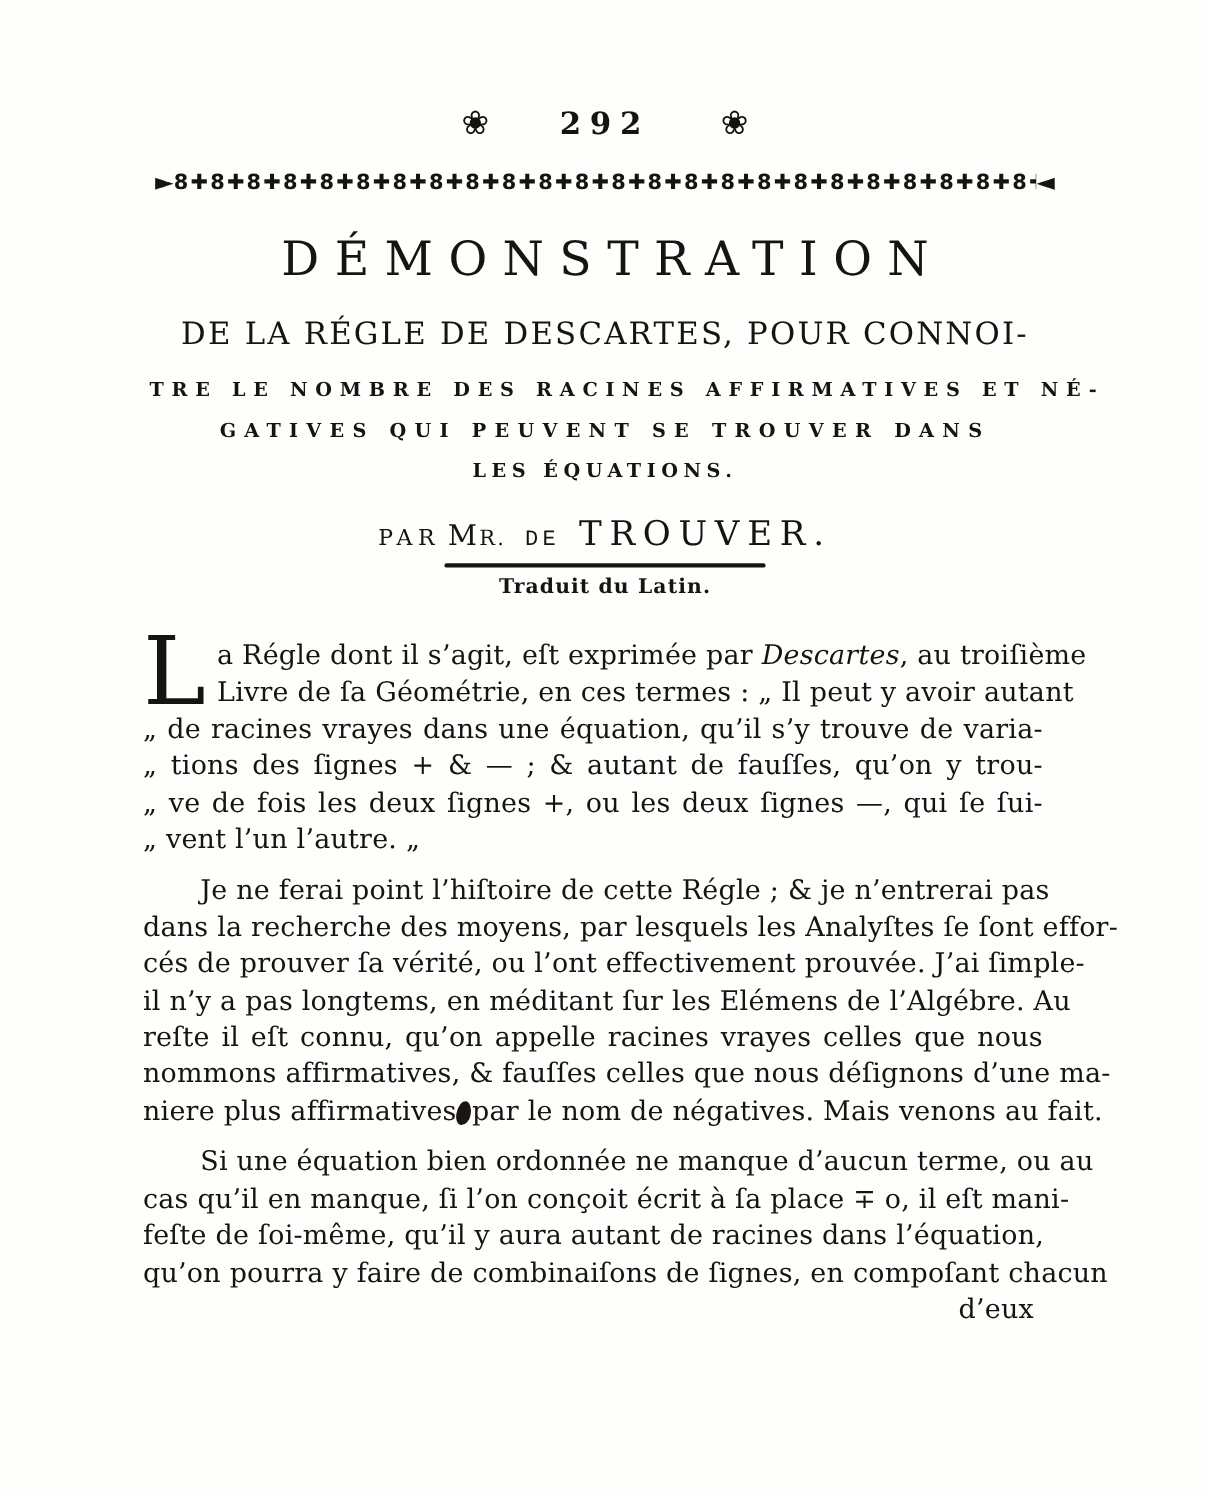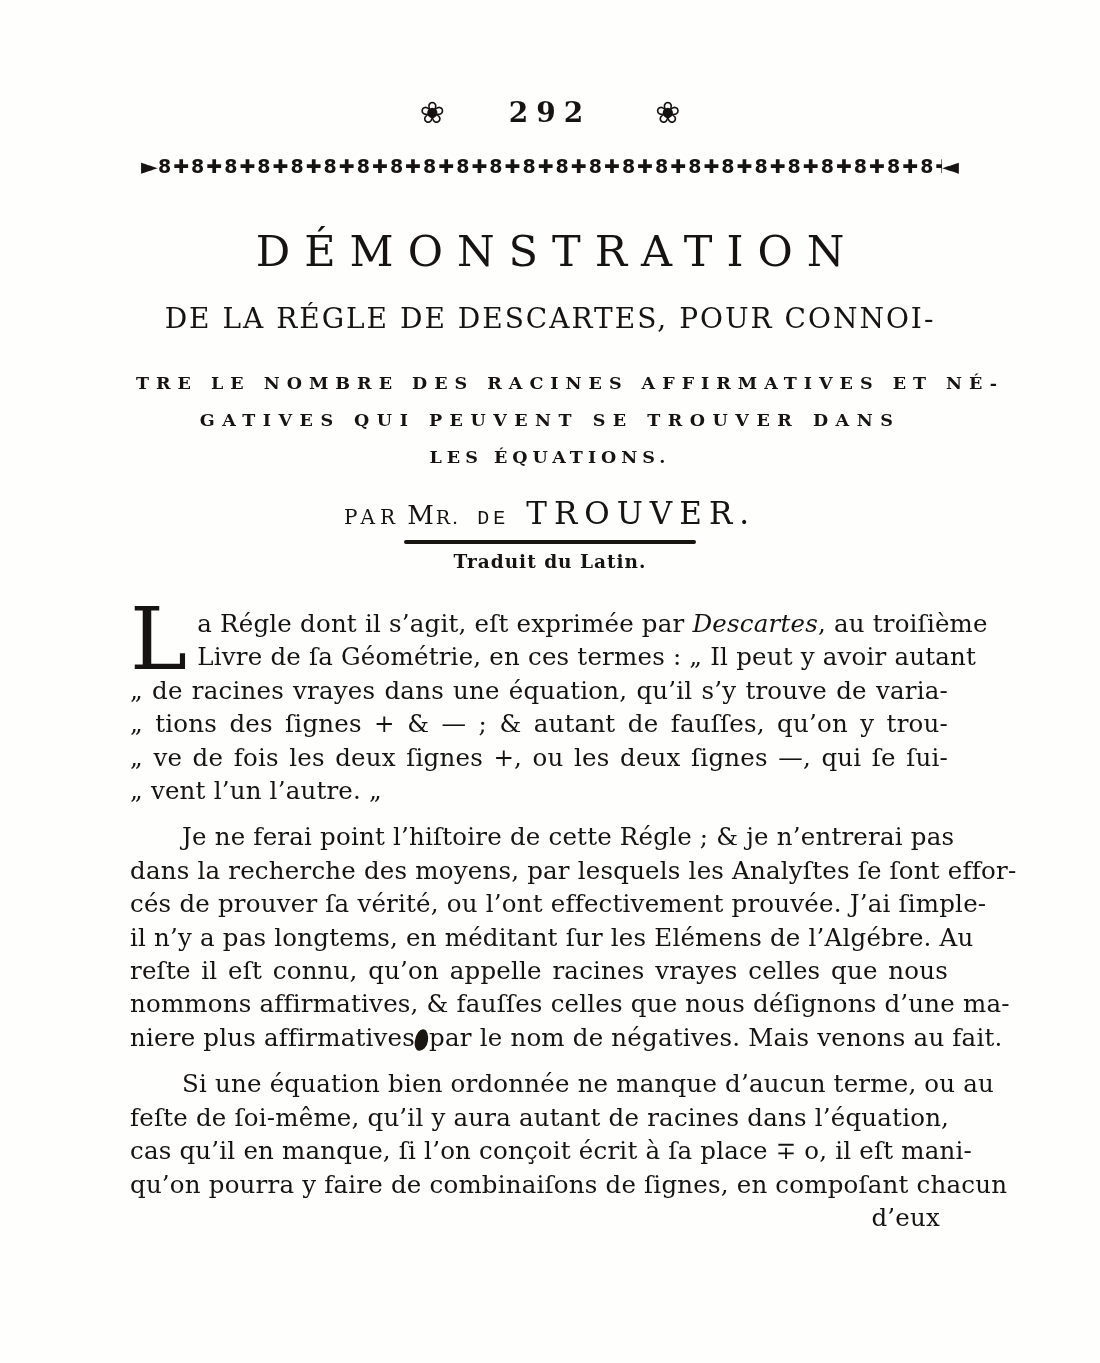--- a/index.html
+++ b/index.html
@@ -33,33 +33,33 @@
   .band-end { font-size:22px; line-height:22px; flex:0 0 auto; }
   .band-chain {
     flex:1 1 auto; text-align:center;
     font-size:19px; letter-spacing:2px;
     font-family:"DejaVu Sans", sans-serif;
     overflow:hidden;
   }
 
   
   .title-main {
-    margin-top:49px; text-align:center;
+    margin-top:34px; text-align:center;
     font-size:43px; letter-spacing:14px; font-weight:500;
     text-indent:14px;
   }
   .title-sub1 {
     margin-top:26px; text-align:center;
     font-size:28px; letter-spacing:2px;
   }
   .caps-line {
     text-align:center; font-weight:bold;
     font-size:17.5px;
   }
-  .title-sub2 { margin-top:38px; letter-spacing:7px;padding-left:40px; }
+  .title-sub2 { margin-top:25px; letter-spacing:7px;padding-left:40px; }
   .title-sub3 { margin-top:17px; letter-spacing:7.5px; }
   .title-sub4 { margin-top:17px; letter-spacing:5px; }
 
   
   .byline {
     margin-top:28px; text-align:center;
     letter-spacing:2px;
   }
   .byline .w-par { font-size:20px; letter-spacing:5px; }
   .byline .w-m  { font-size:26px; }
@@ -159,21 +159,21 @@
       <div class="ln">dans la recherche des moyens, par lesquels les Analyſtes ſe ſont effor-</div>
       <div class="ln">cés de prouver ſa vérité, ou l’ont effectivement prouvée.  J’ai ſimple-</div>
       <div class="ln">il n’y a pas longtems, en méditant ſur les Elémens de l’Algébre.  Au</div>
       <div class="ln">reſte il eſt connu, qu’on appelle racines vrayes celles que nous</div>
       <div class="ln">nommons affirmatives, &amp; fauſſes celles que nous déſignons d’une ma-</div>
       <div class="ln"><span>niere plus affirmatives</span><span class="ink-blot"></span><span>par le nom de négatives.  Mais venons au fait.</span></div>
     </div>
 
     <div class="para">
       <div class="ln indent1">Si une équation bien ordonnée ne manque d’aucun terme, ou au</div>
+      <div class="ln">cas qu’il en manque, ſi l’on conçoit écrit à ſa place ∓ o, il eſt mani-</div>
       <div class="ln">feſte de ſoi-même, qu’il y aura autant de racines dans l’équation,</div>
-      <div class="ln">cas qu’il en manque, ſi l’on conçoit écrit à ſa place ∓ o, il eſt mani-</div>
       <div class="ln">qu’on pourra y faire de combinaiſons de ſignes, en compoſant chacun</div>
       <div class="catchword-row">d’eux</div>
     </div>
 
   </div>
 
 </div>
 
 </body></html>

